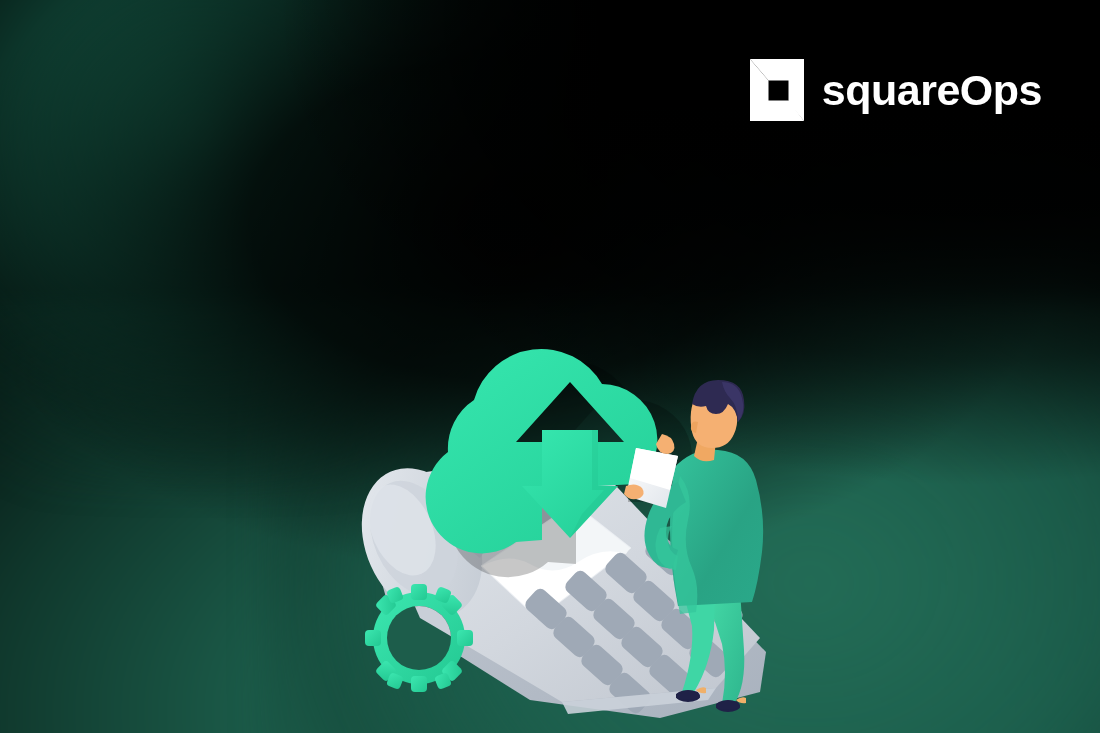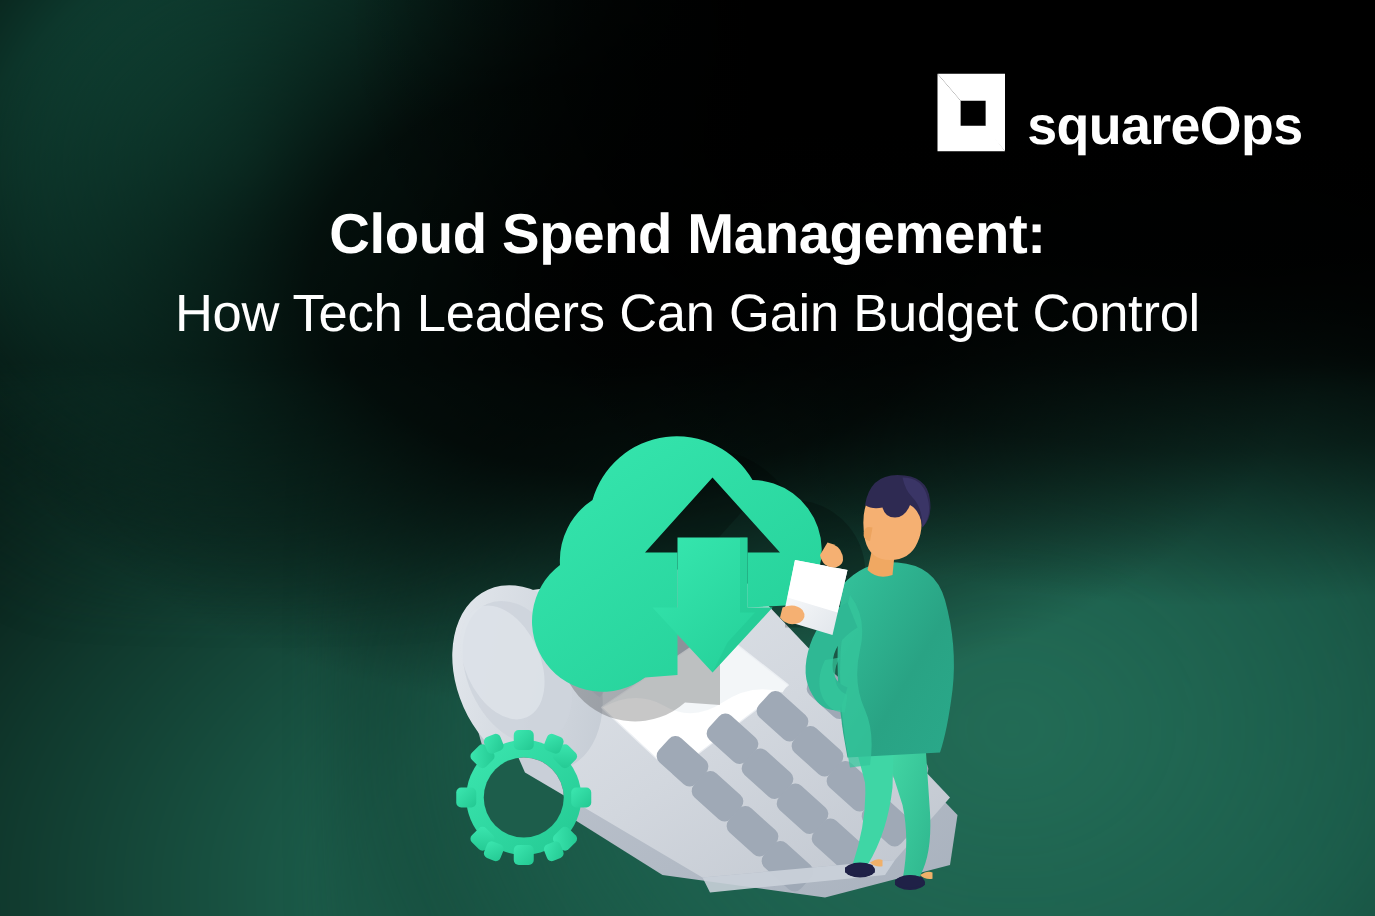--- a/index.html
+++ b/index.html
@@ -79,21 +79,21 @@
                  rgba(0,0,0,0.32) 68%,
                  rgba(0,0,0,0) 88%);
   }
 
   
   .logo {
     position: absolute;
     right: 58px;
     top: 57px;
     display: flex;
-    align-items: flex-end;
+    align-items: center;
     gap: 16px;
     z-index: 6;
   }
   .logo-mark { display: block; }
   .logo-word {
     color: #ffffff;
     font-size: 43px;
     font-weight: 700;
     letter-spacing: -0.5px;
     line-height: 1;
@@ -150,24 +150,20 @@
   <div class="bg-darken-topright"></div>
 
   <div class="logo">
     <svg class="logo-mark" width="58" height="66" viewBox="0 0 58 66">
       <path d="M2 2 L56 2 L56 64 L40.5 45.5 L40.5 23.5 L20.5 23.5 L2 2 Z" fill="#ffffff"></path>
       <path d="M2 2 L20.5 23.5 L20.5 43.5 L40.5 43.5 L56 64 L2 64 Z" fill="#ffffff"></path>
     </svg>
     <span class="logo-word">squareOps</span>
   </div>
 
-  <div class="headline-wrap">
-    <h1 class="headline-main">Cloud Spend Management:</h1>
-    <h2 class="headline-sub">How Tech Leaders Can Gain Budget Control</h2>
-  </div>
 
   <div class="illustration">
     <svg width="460" height="433" viewBox="0 0 460 433">
       <defs>
         <linearGradient id="gDeviceTop" x1="0" y1="0" x2="1" y2="1">
           <stop offset="0%" stop-color="#e3e7ec"></stop>
           <stop offset="55%" stop-color="#d2d7de"></stop>
           <stop offset="100%" stop-color="#c0c6cf"></stop>
         </linearGradient>
         <linearGradient id="gDeviceSide" x1="0" y1="0" x2="1" y2="1">

